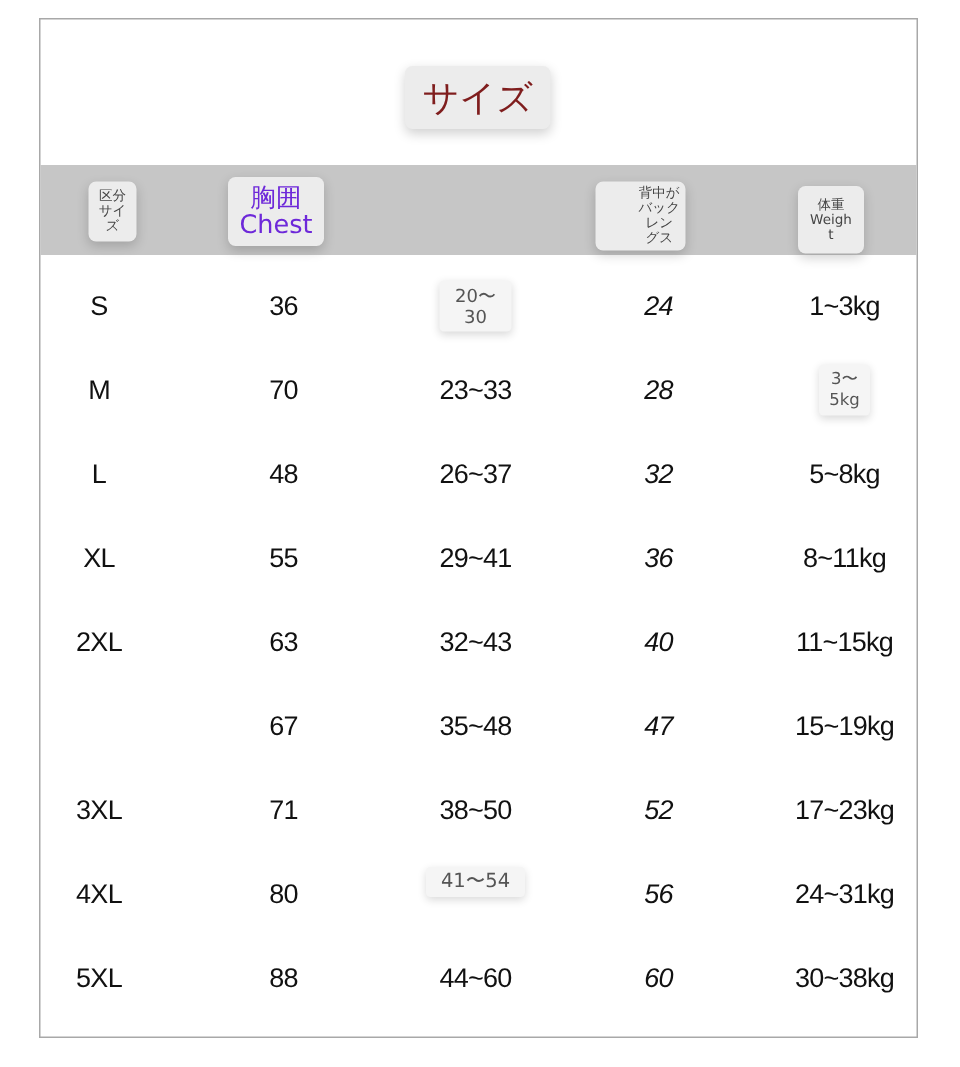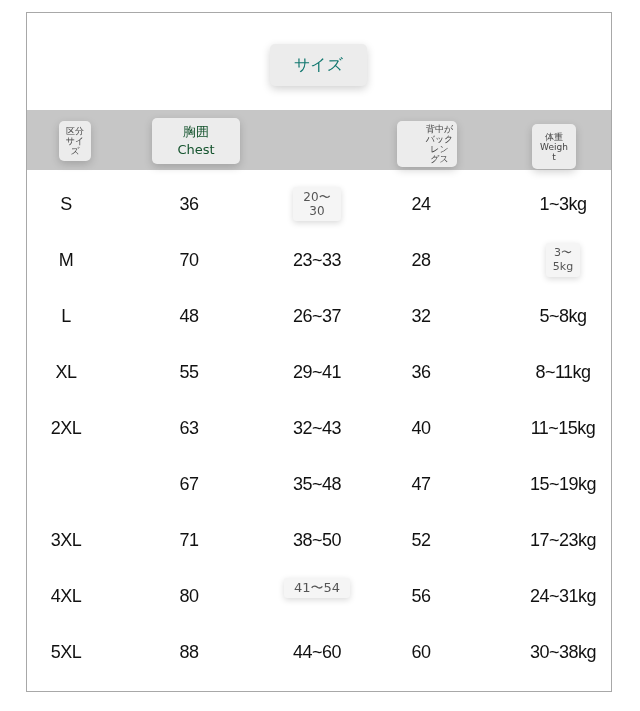--- a/index.html
+++ b/index.html
@@ -8,56 +8,56 @@
     position:absolute; left:26px; top:12px; width:586px; height:680px;
     border:1px solid #a8a8a8; background:#fff; box-sizing:border-box;
   }
   .title-area { position:absolute; left:0; top:0; width:100%; height:97px; }
   .chip {
     position:absolute; background:#ececec; border-radius:5px;
     box-shadow:0 3px 8px rgba(0,0,0,0.18);
     color:#333; text-align:center; display:flex; align-items:center; justify-content:center;
     white-space:pre-line; box-sizing:border-box;
   }
-  .title-chip { left:243px; top:31px; width:97px; height:42px; font-size:16px; color:#0f766e; }
+  .title-chip { left:243px; top:31px; width:97px; height:42px; font-size:24px; color:#7f1d1d; }
   .header-band {
     position:absolute; left:0; top:97px; width:100%; height:60px; background:#c6c6c6;
   }
   .h-chip { font-size:9px; line-height:10px; color:#444; }
   .row {
     position:absolute; left:0; width:100%; height:56px;
   }
   .cell {
     position:absolute; top:0; height:56px; display:flex; align-items:center; justify-content:center;
     font-family:"Liberation Sans", sans-serif; font-size:18px; color:#111; letter-spacing:-0.5px;
   }
   .c0 { left:0; width:78px; }
   .c1 { left:112px; width:100px; }
   .c2 { left:240px; width:100px; }
-  .c3 { left:344px; width:100px; }
+  .c3 { left:362px; width:100px;font-style:italic; }
   .c4 { left:486px; width:100px; }
   .cell-chip {
     background:#f5f5f5; border-radius:3px; box-shadow:0 2px 6px rgba(0,0,0,0.15);
     font-family:"DejaVu Sans", sans-serif; font-size:12px; color:#555; letter-spacing:0;
     text-align:center; white-space:pre-line; line-height:14px; padding:3px 10px;
   }
 </style>
 </head>
 <body>
 
 <div class="frame">
   <div class="title-area">
     <div class="chip title-chip">サイズ</div>
   </div>
 
   <div class="header-band">
     <div class="chip h-chip" style="left:20px;top:11px;width:32px;height:40px;margin-left:12px;">区分
 サイ
 ズ</div>
-    <div class="chip h-chip" style="left:125px;top:8px;width:88px;height:46px;font-size:13px;line-height:18px;color:#14532d;">胸囲
+    <div class="chip h-chip" style="left:125px;top:8px;width:64px;height:46px;font-size:17px;line-height:18px;color:#6d28d9;">胸囲
 Chest</div>
     <div class="chip h-chip" style="left:370px;top:11px;width:60px;height:46px;padding-left:25px;">背中が
 バックレン
 グス</div>
     <div class="chip h-chip" style="left:505px;top:14px;width:44px;height:45px;">体重
 Weigh
 t</div>
   </div>
 
   <div id="rows">

